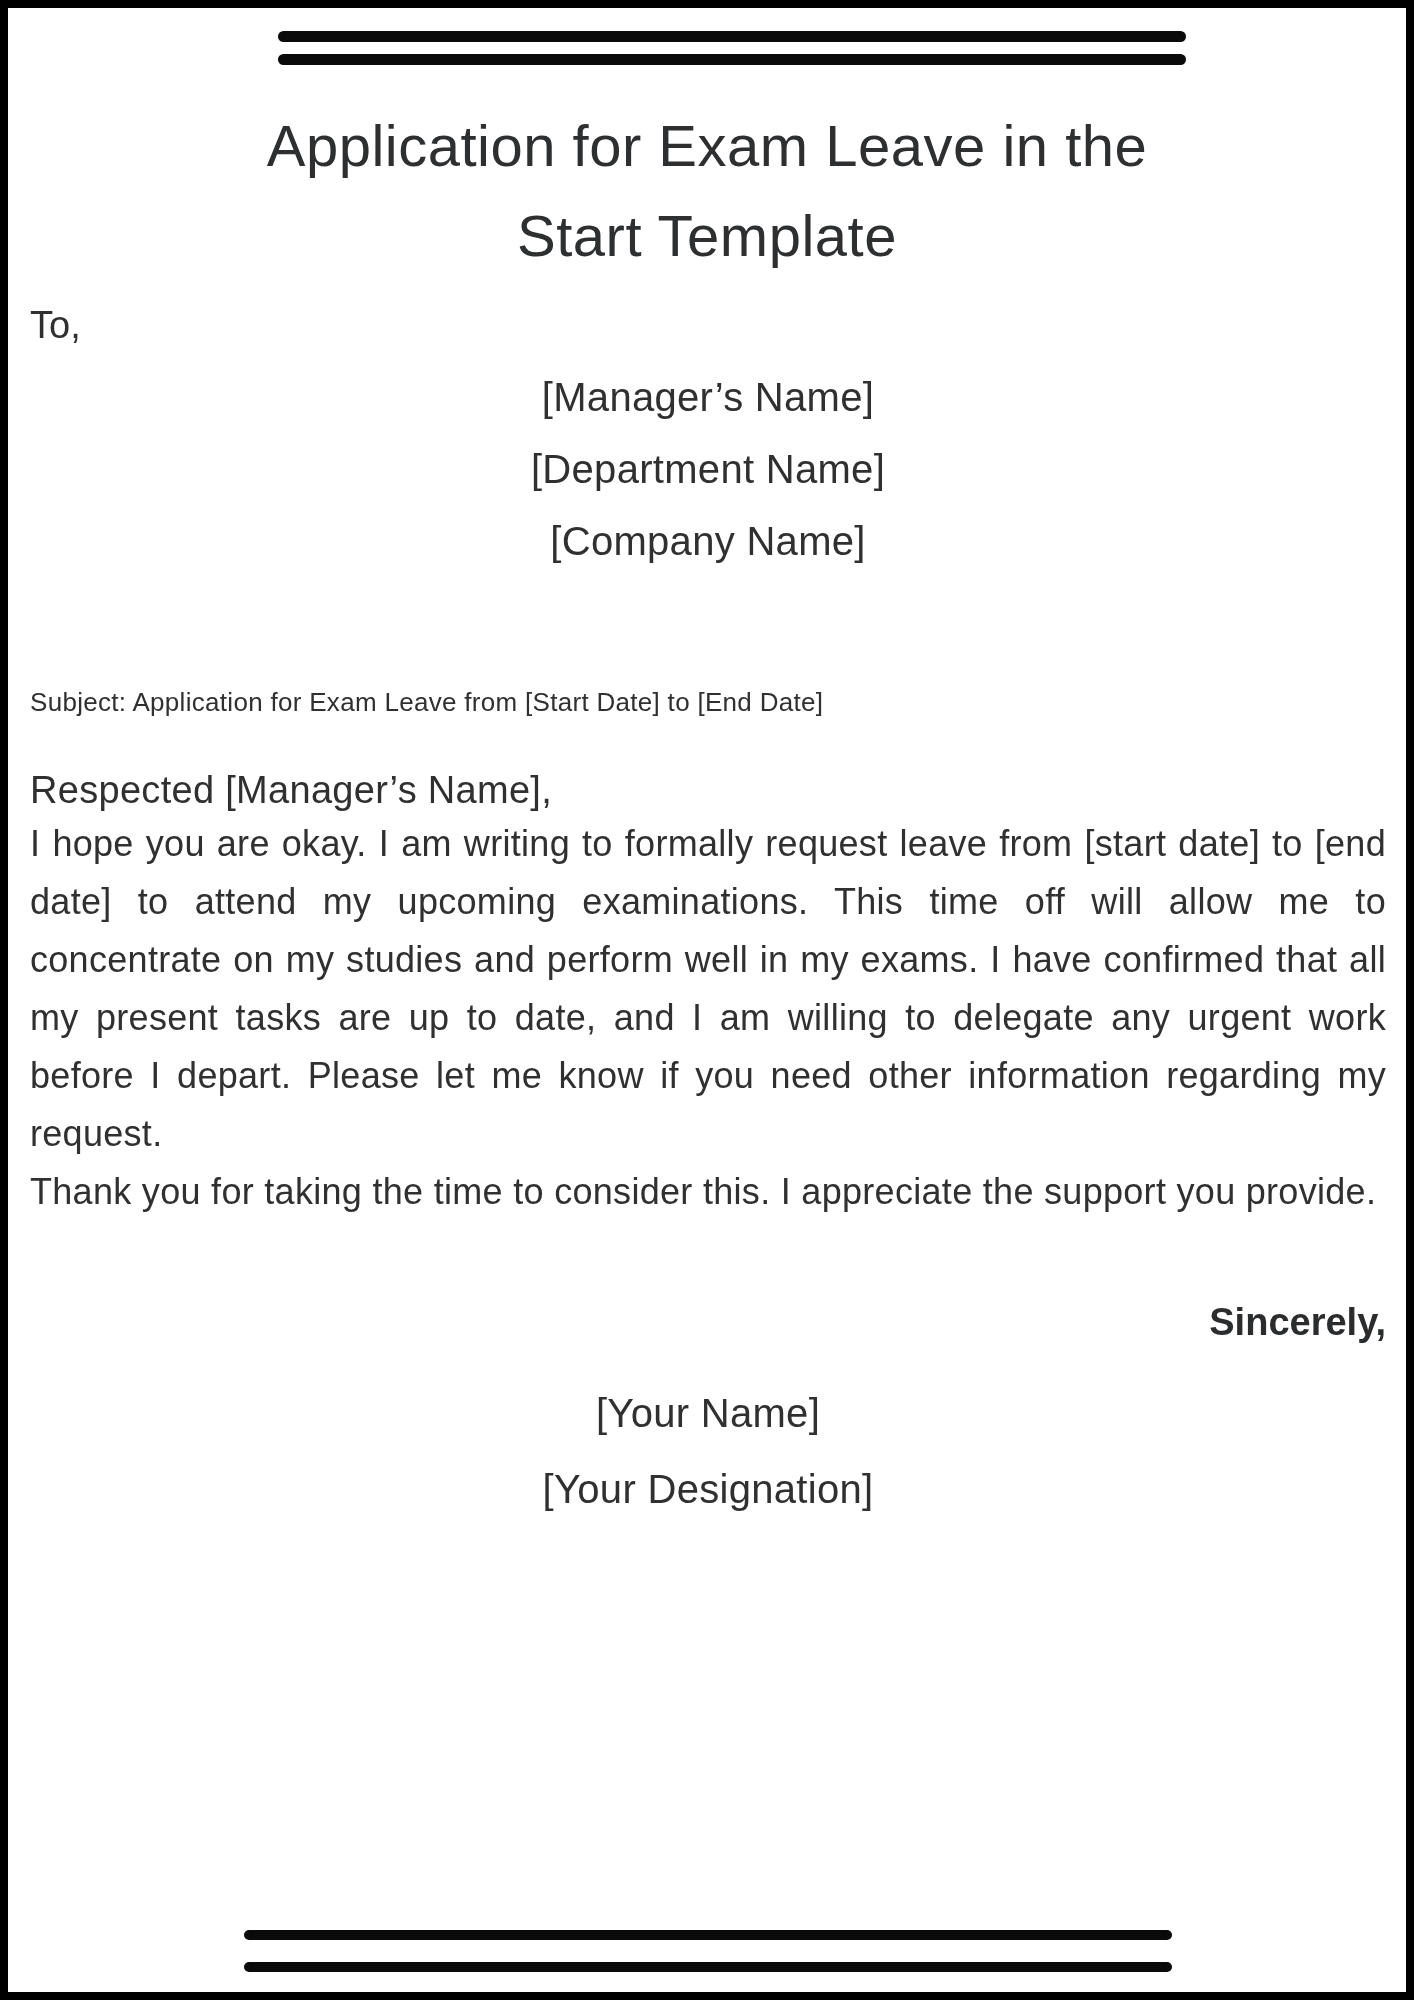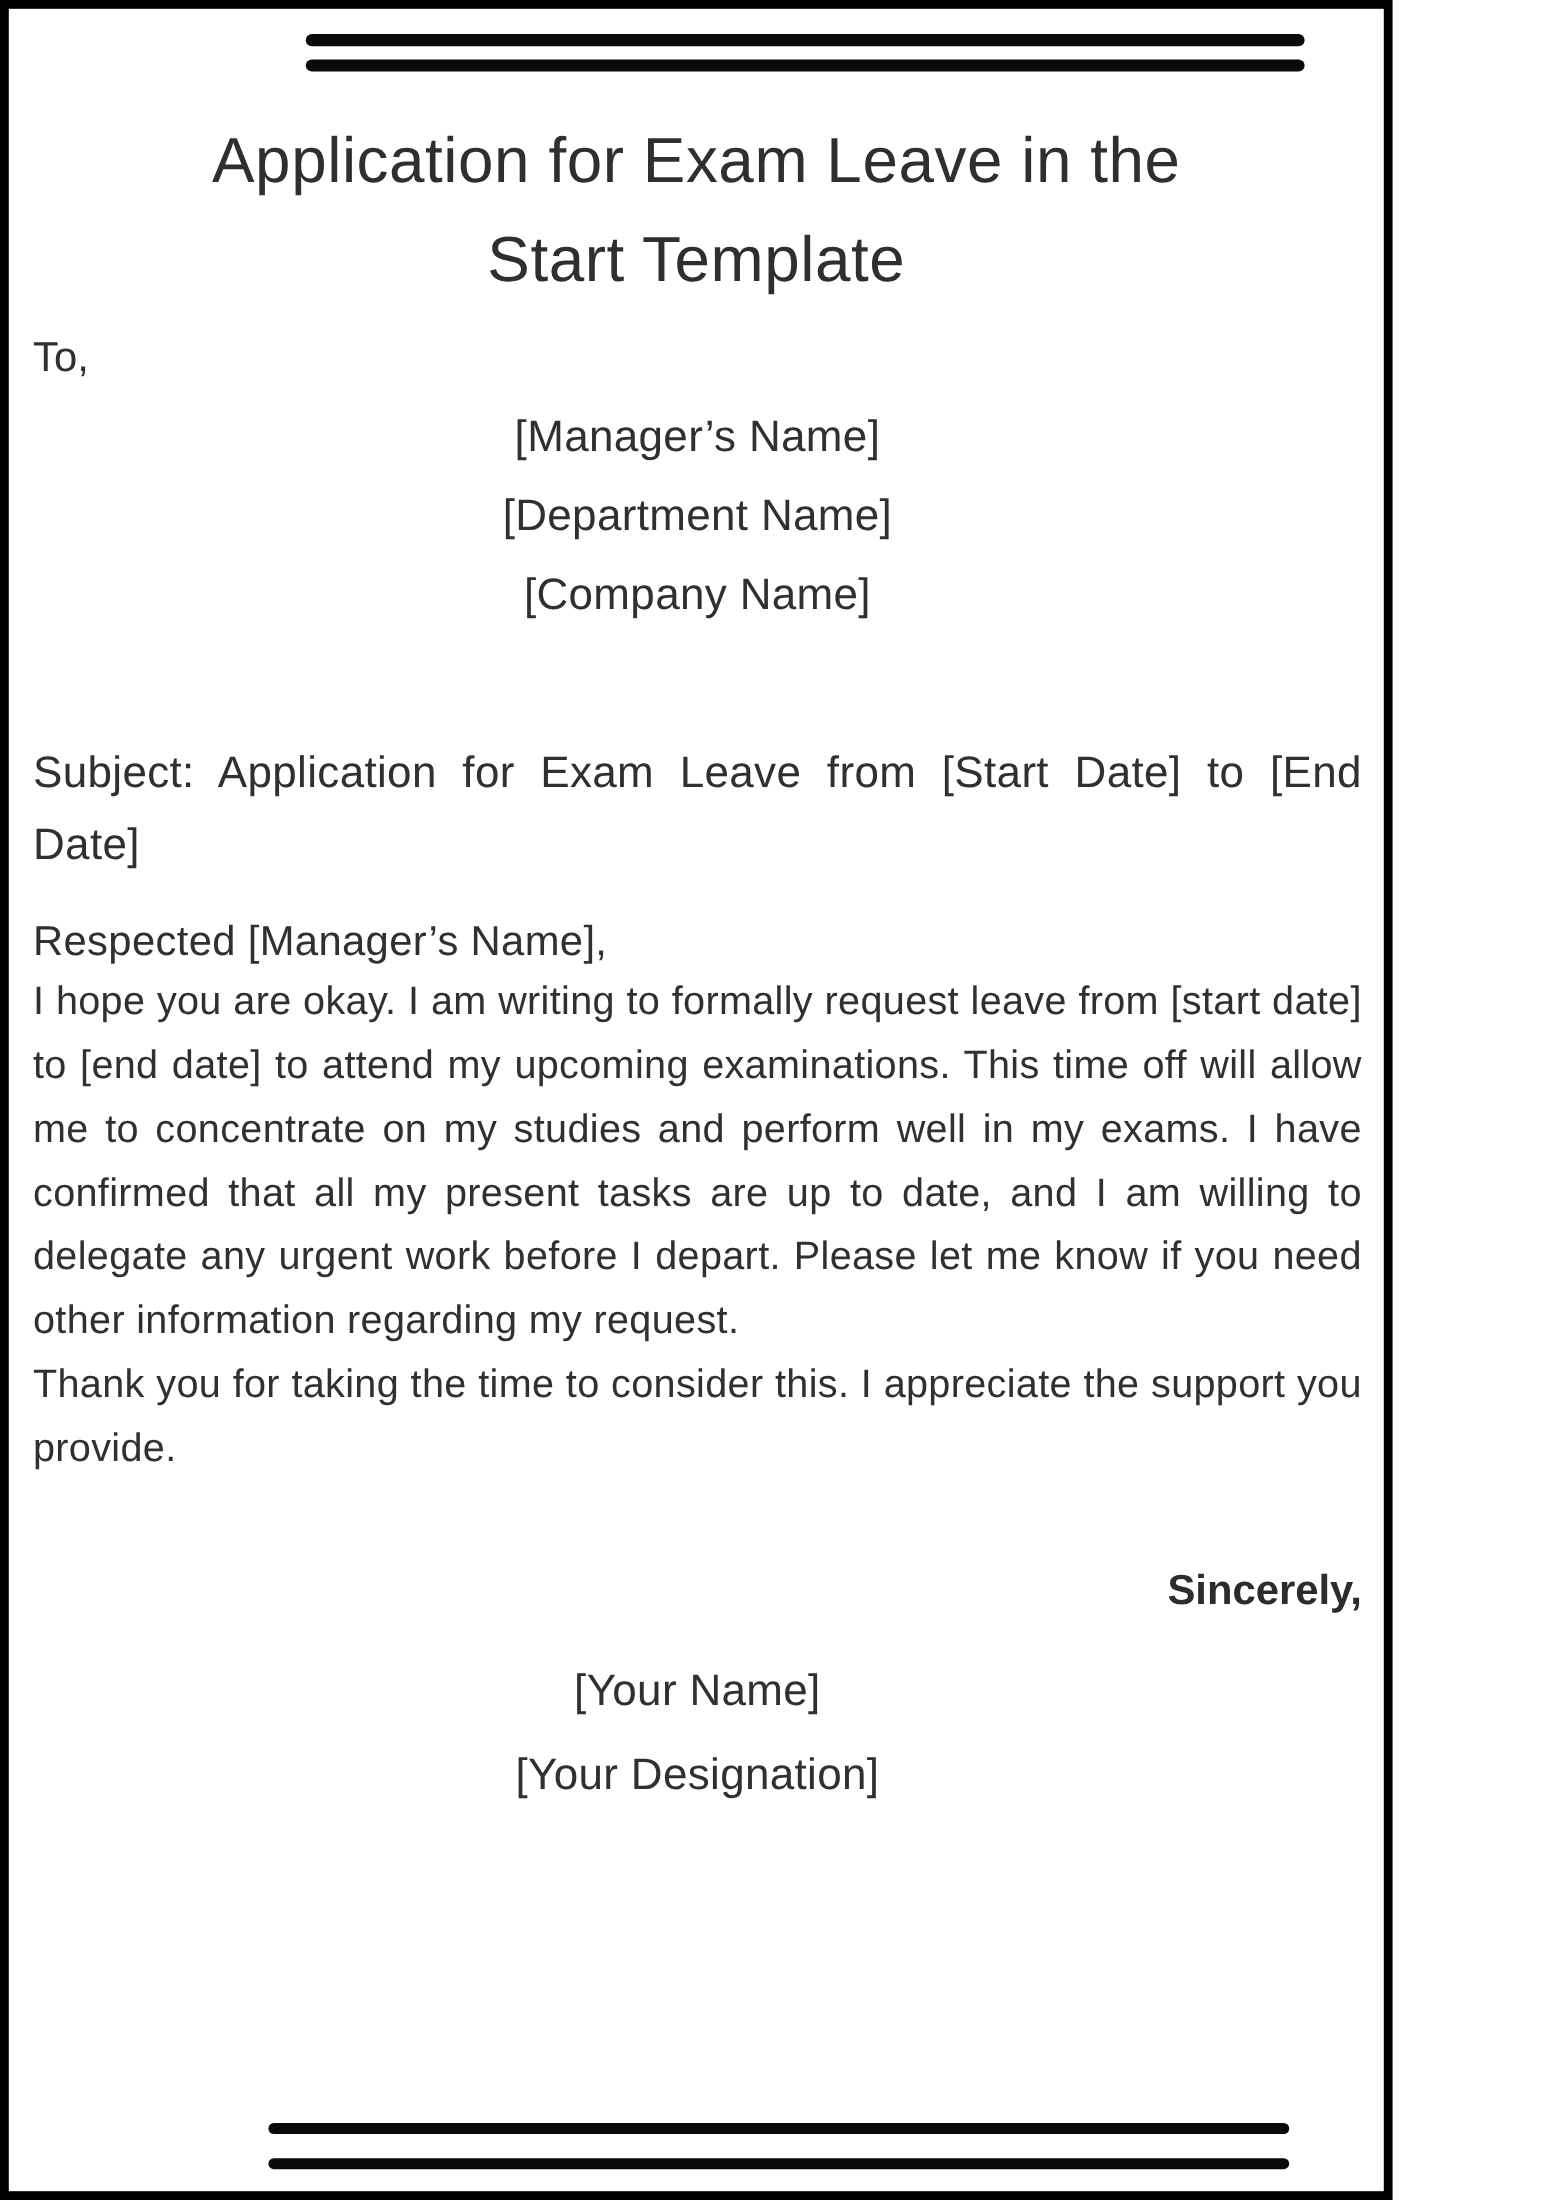--- a/index.html
+++ b/index.html
@@ -2,21 +2,21 @@
 <html><head>
 <meta charset="utf-8">
 <style>
   html, body {
     margin: 0;
     padding: 0;
     background: #ffffff;
   }
   .page {
     position: relative;
-    width: 1266px;
+    width: 1414px;
     height: 2000px;
     box-sizing: border-box;
     border: 8px solid #000000;
     background: #ffffff;
     font-family: "Liberation Sans", sans-serif;
     color: #303030;
     overflow: hidden;
   }
   .bar {
     height: 11px;
@@ -69,21 +69,21 @@
   }
   .recipient-line {
     font-size: 40px;
     line-height: 44px;
     margin-top: 28px;
     letter-spacing: 0.3px;
   }
 
   .subject-line {
     margin-top: 106px;
-    font-size: 40px;
+    font-size: 26px;
     line-height: 66px;
     text-align: justify;
     letter-spacing: 0.3px;
   }
 
   .greeting-line {
     margin-top: 30px;
     font-size: 38px;
     line-height: 50px;
     letter-spacing: 0.3px;

